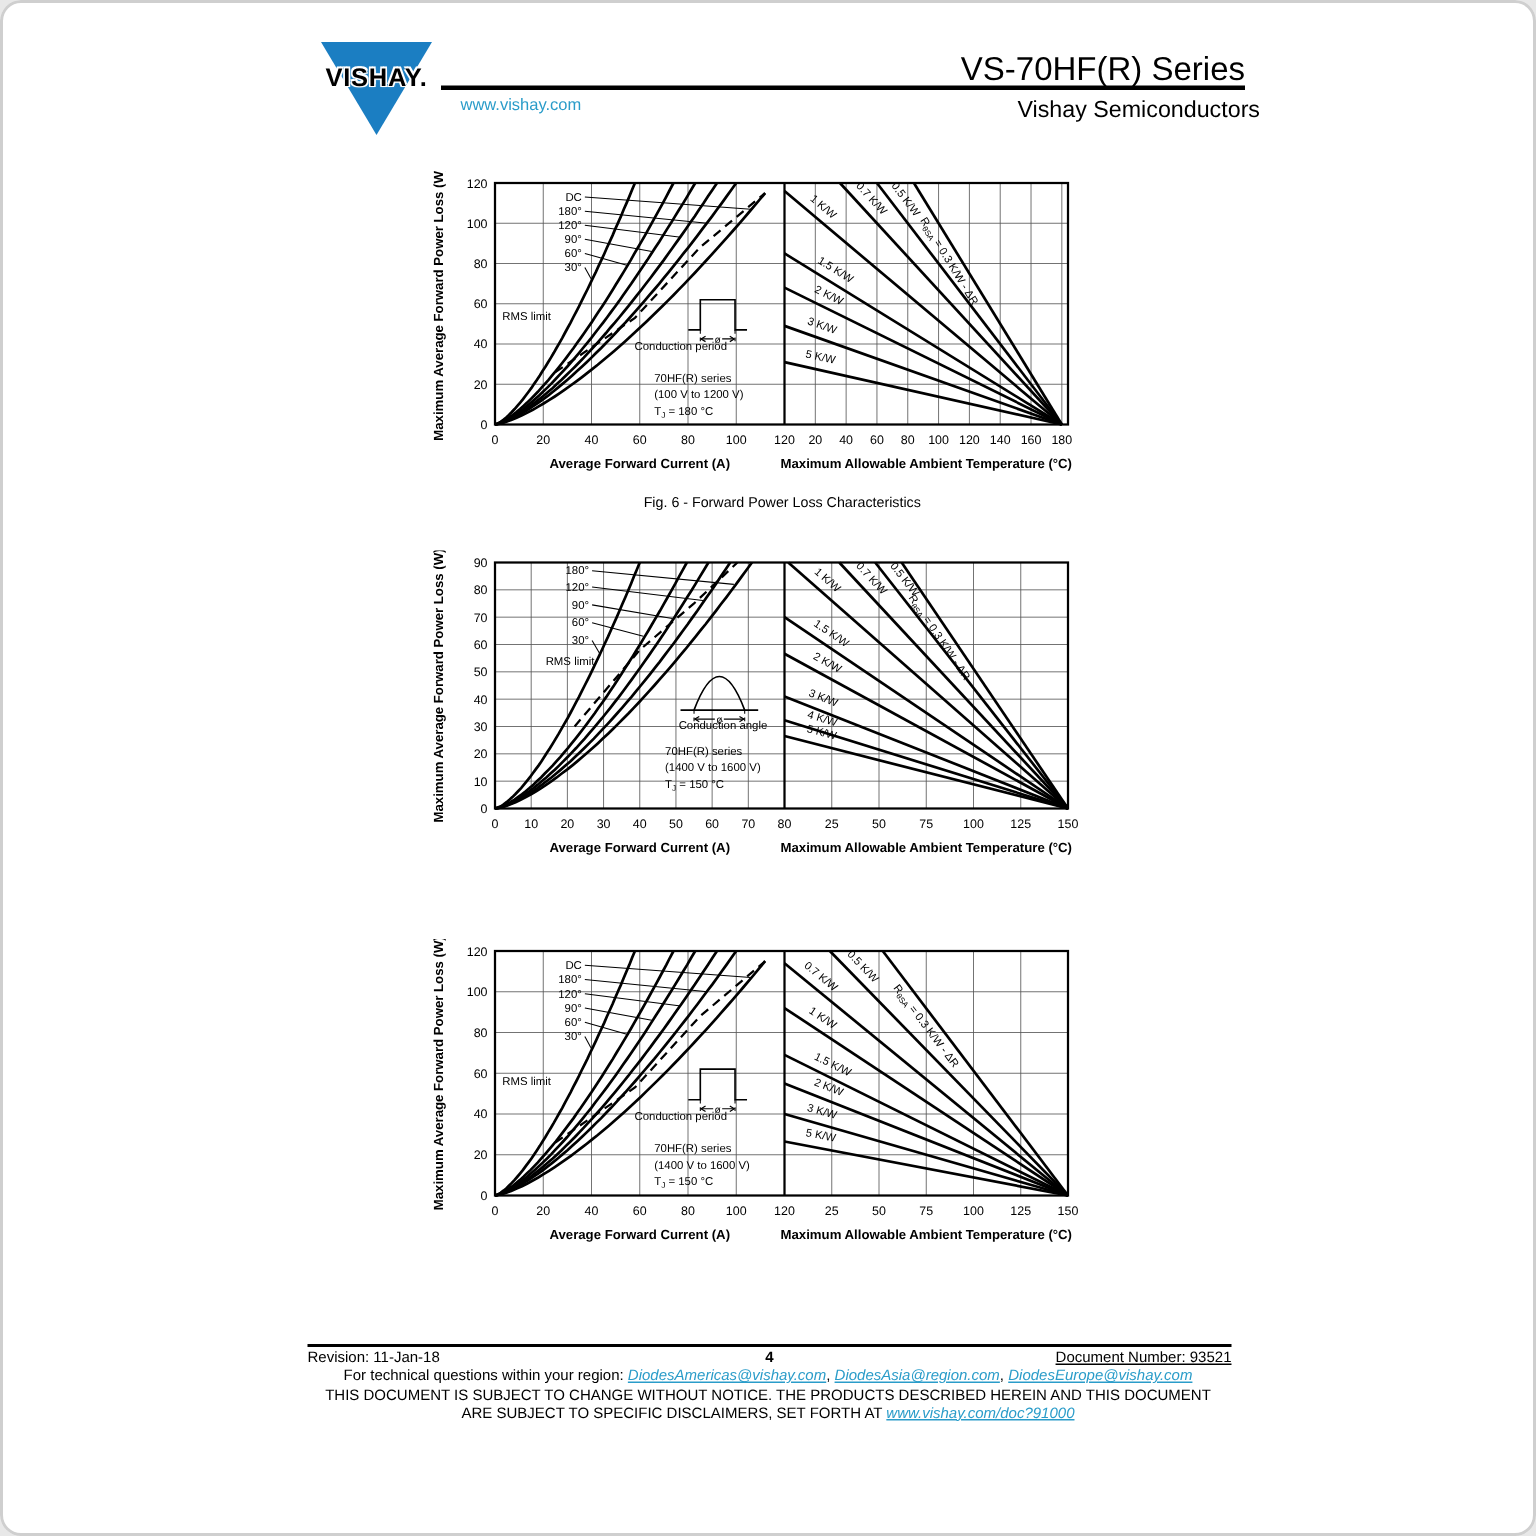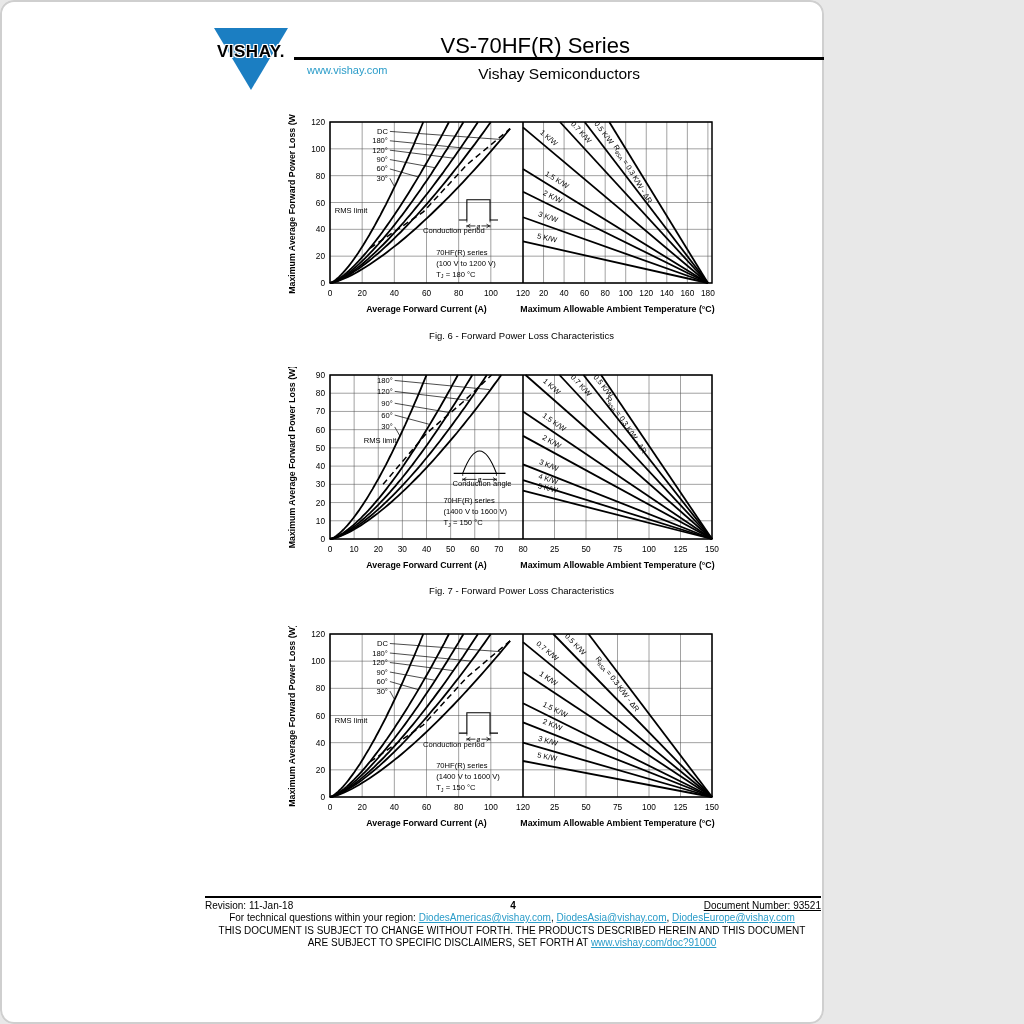--- a/index.html
+++ b/index.html
@@ -1,16 +1,16 @@
 <!DOCTYPE html>
 <html><head>
 <meta charset="utf-8">
 <style>
   html,body{margin:0;padding:0;background:#e8e8e8;}
-  .page{position:relative;width:824px;height:1024px;background:#ffffff;
+  .page{position:relative;width:1024px;height:1024px;background:#ffffff;
         font-family:"Liberation Sans", sans-serif;color:#000;overflow:hidden;
         border-radius:14px;box-shadow:0 0 0 2px #cfcfcf inset;}
   
   .logo{position:absolute;left:210px;top:26px;width:82px;height:80px;}
   .logo-tri{position:absolute;left:4px;top:2px;width:0;height:0;
             border-left:37px solid transparent;border-right:37px solid transparent;
             border-top:62px solid #1b7ec2;}
   .logo-text{position:absolute;left:0;top:16px;width:82px;text-align:center;
              font-size:17px;font-weight:bold;letter-spacing:0.5px;color:#000;
              text-shadow:-1px -1px 0 #fff,1px -1px 0 #fff,-1px 1px 0 #fff,1px 1px 0 #fff,0 0 2px #fff;}
@@ -23,21 +23,21 @@
   .fig-caption{position:absolute;left:294px;width:455px;text-align:center;font-size:9.5px;}
   svg text{font-family:"Liberation Sans", sans-serif;fill:#000;}
   
   .ftr-rule{position:absolute;left:205px;top:896px;width:616px;height:1.5px;background:#000;}
   .ftr-row1{position:absolute;left:205px;top:900px;width:616px;font-size:10px;}
   .ftr-rev{position:absolute;left:0;top:0;}
   .ftr-page{position:absolute;left:0;right:0;text-align:center;font-weight:bold;}
   .ftr-doc{position:absolute;right:0;top:0;text-decoration:underline;}
   .ftr-row2{position:absolute;left:0;top:912px;width:1024px;text-align:center;font-size:10px;}
   .ftr-row3{position:absolute;left:0;top:925px;width:1024px;text-align:center;font-size:10px;line-height:11.5px;}
-  .lnk{color:#2a9cc9;text-decoration:underline;}
+  .lnk{color:#2a9cc9;text-decoration:underline;font-style:italic;}
 </style>
 </head>
 <body>
 
 <div class="page">
 
   <div class="logo">
     <div class="logo-tri"></div>
     <div class="logo-text">VISHAY.</div>
   </div>
@@ -279,21 +279,20 @@
         <text x="269.5" y="185" font-size="8.3" text-anchor="middle" fill="#000">25</text>
         <text x="301" y="185" font-size="8.3" text-anchor="middle" fill="#000">50</text>
         <text x="332.5" y="185" font-size="8.3" text-anchor="middle" fill="#000">75</text>
         <text x="364" y="185" font-size="8.3" text-anchor="middle" fill="#000">100</text>
         <text x="395.5" y="185" font-size="8.3" text-anchor="middle" fill="#000">125</text>
         <text x="427" y="185" font-size="8.3" text-anchor="middle" fill="#000">150</text>
         <text x="141.5" y="201" font-size="8.8" text-anchor="middle" fill="#000" font-weight="bold">Average Forward Current (A)</text>
         <text x="332.5" y="201" font-size="8.8" text-anchor="middle" fill="#000" font-weight="bold">Maximum Allowable Ambient Temperature (°C)</text>
         <text x="0" y="0" font-size="8.8" text-anchor="middle" fill="#000" font-weight="bold" transform="translate(10,90) rotate(-90)">Maximum Average Forward Power Loss (W)</text>
       </svg></div>
-  <div class="fig-caption" style="top: 585px;">Fig. 7 - Forward Power Loss Characteristics</div>
 
   <div class="fig-svg" style="top: 626px;"><svg width="455" height="209" viewBox="0 0 455 209">
         <g stroke="#555" stroke-width="0.55">
           <line x1="45" y1="8" x2="45" y2="171"></line>
           <line x1="77.16666666666666" y1="8" x2="77.16666666666666" y2="171"></line>
           <line x1="109.33333333333333" y1="8" x2="109.33333333333333" y2="171"></line>
           <line x1="141.5" y1="8" x2="141.5" y2="171"></line>
           <line x1="173.66666666666666" y1="8" x2="173.66666666666666" y2="171"></line>
           <line x1="205.83333333333334" y1="8" x2="205.83333333333334" y2="171"></line>
           <line x1="238" y1="8" x2="238" y2="171"></line>
@@ -400,19 +399,19 @@
         <text x="0" y="0" font-size="8.8" text-anchor="middle" fill="#000" font-weight="bold" transform="translate(10,89.5) rotate(-90)">Maximum Average Forward Power Loss (W)</text>
       </svg></div>
 
   <div class="ftr-rule"></div>
   <div class="ftr-row1">
     <span class="ftr-rev">Revision: 11-Jan-18</span>
     <span class="ftr-page">4</span>
     <span class="ftr-doc">Document Number: 93521</span>
   </div>
   <div class="ftr-row2">
-    <span>For technical questions within your region: </span><a class="lnk" href="#">DiodesAmericas@vishay.com</a><span>, </span><a class="lnk" href="#">DiodesAsia@vishay.com</a><span>, </span><a class="lnk" href="#">DiodesEurope@vishay.com</a>
+    <span>For technical questions within your region: </span><a class="lnk" href="#">DiodesAmericas@vishay.com</a><span>, </span><a class="lnk" href="#">DiodesAsia@region.com</a><span>, </span><a class="lnk" href="#">DiodesEurope@vishay.com</a>
   </div>
   <div class="ftr-row3">
-    <span>THIS DOCUMENT IS SUBJECT TO CHANGE WITHOUT FORTH. THE PRODUCTS DESCRIBED HEREIN AND THIS DOCUMENT</span><br>
+    <span>THIS DOCUMENT IS SUBJECT TO CHANGE WITHOUT NOTICE. THE PRODUCTS DESCRIBED HEREIN AND THIS DOCUMENT</span><br>
     <span>ARE SUBJECT TO SPECIFIC DISCLAIMERS, SET FORTH AT </span><a class="lnk" href="#">www.vishay.com/doc?91000</a>
   </div>
 </div>
 
 </body></html>

